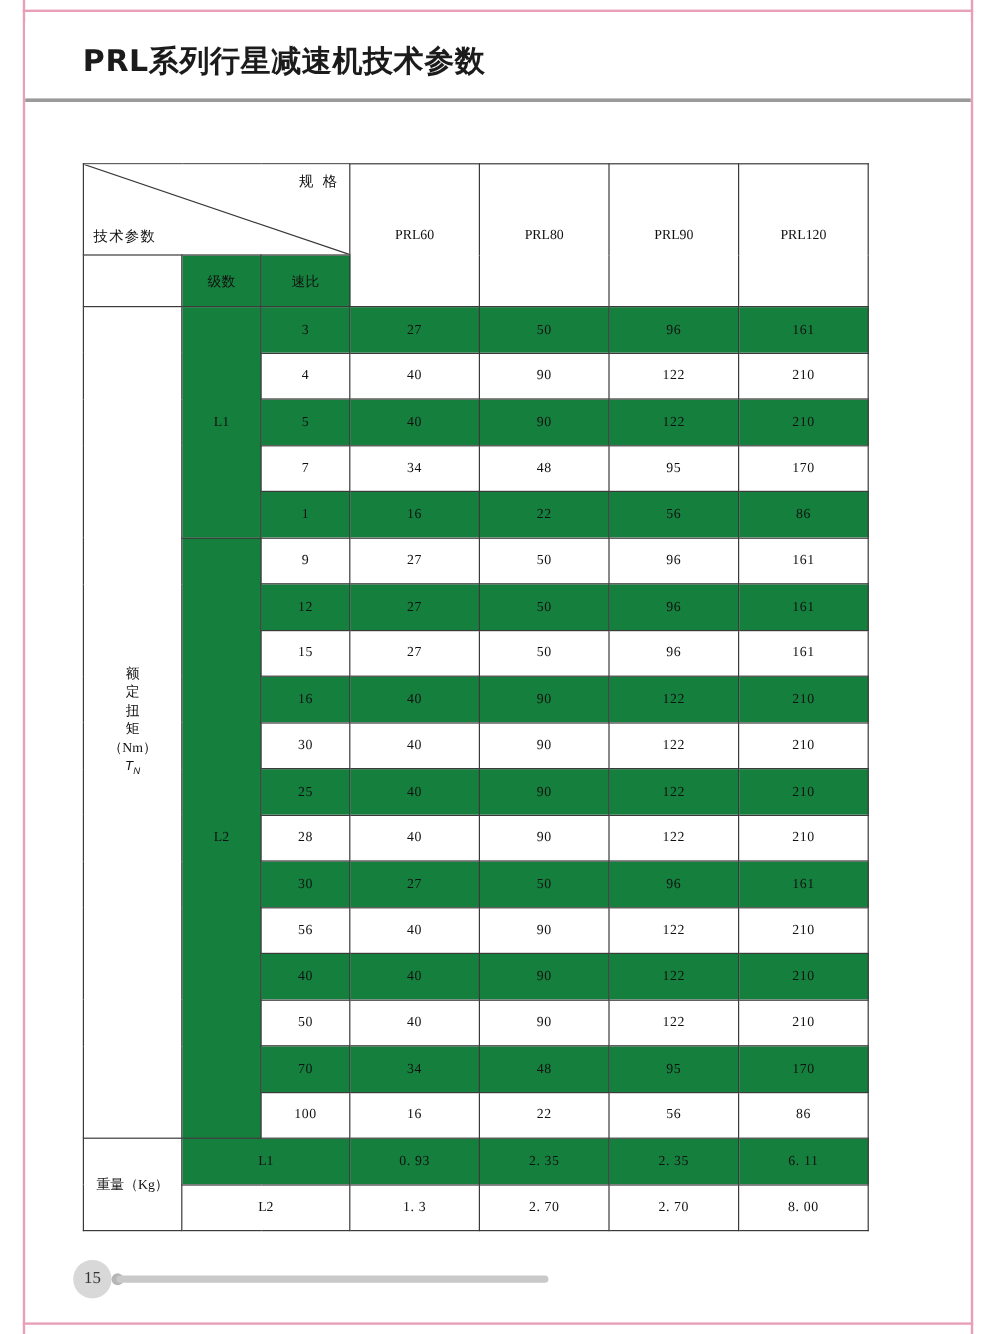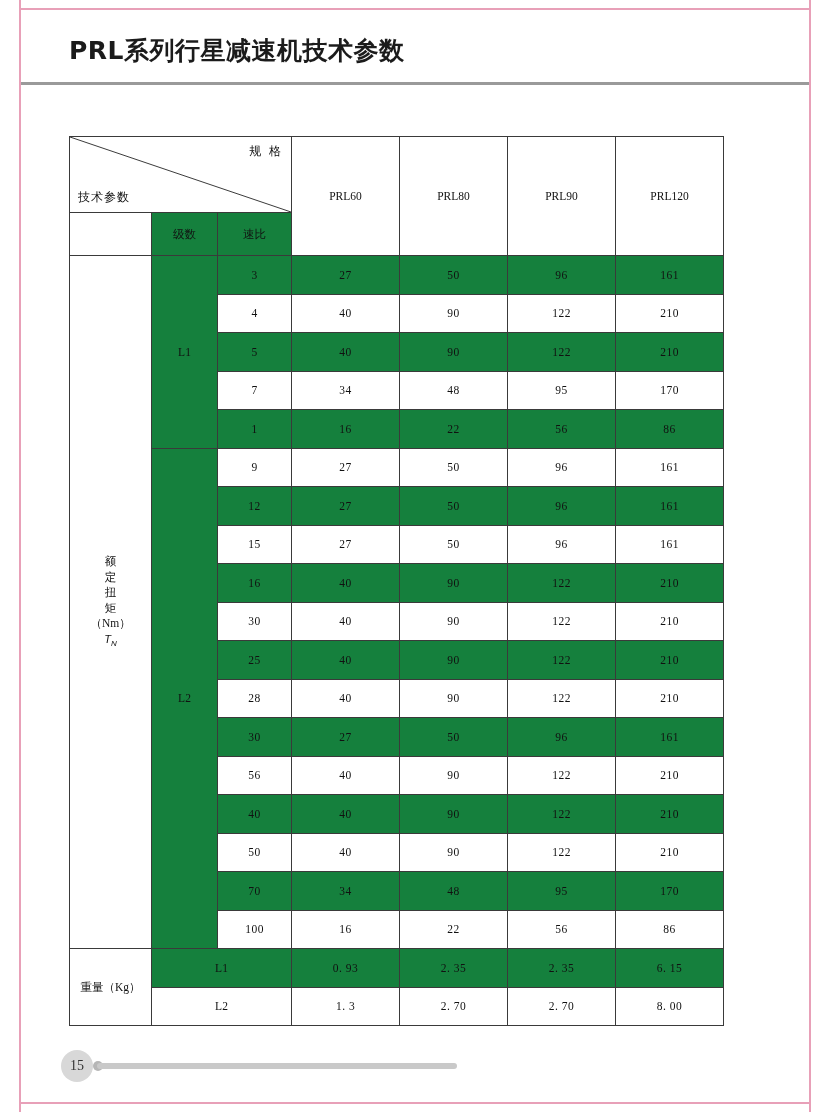--- a/index.html
+++ b/index.html
@@ -393,21 +393,21 @@
             <td class="plain num">22</td>
             <td class="plain num">56</td>
             <td class="plain num">86</td>
           </tr>
           <tr>
             <td class="plain weight-label" rowspan="2">重量（Kg）</td>
             <td class="shade stage-label" colspan="2">L1</td>
             <td class="shade num">0. 93</td>
             <td class="shade num">2. 35</td>
             <td class="shade num">2. 35</td>
-            <td class="shade num">6. 15</td>
+            <td class="shade num">6. 11</td>
           </tr>
           <tr>
             <td class="plain stage-label" colspan="2">L2</td>
             <td class="plain num">1. 3</td>
             <td class="plain num">2. 70</td>
             <td class="plain num">2. 70</td>
             <td class="plain num">8. 00</td>
           </tr>
         </tbody>
     </table>

